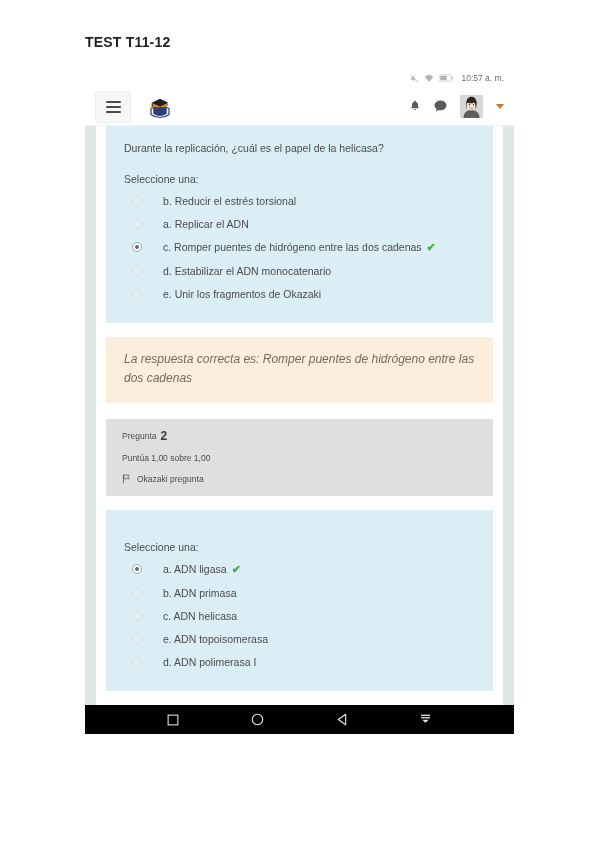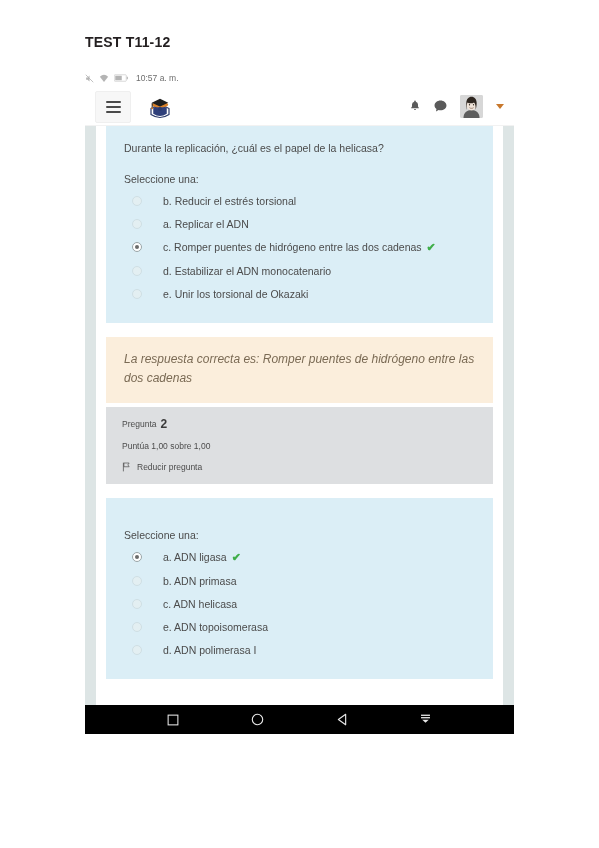--- a/index.html
+++ b/index.html
@@ -37,20 +37,21 @@
     overflow: hidden;
   }
 
   
   .statusbar {
     position: relative;
     height: 20px;
     background: #ffffff;
     display: flex;
     align-items: center;
+    justify-content: flex-end;
     padding-right: 10px;
     box-sizing: border-box;
   }
   .statusbar .sb-icons {
     display: flex;
     align-items: center;
     gap: 5px;
   }
   .sb-ico {
     display: inline-block;
@@ -225,21 +226,21 @@
     font-size: 12px;
     color: #7a6a54;
     line-height: 1.6;
     font-style: italic;
   }
 
   .qinfo {
     background: #dddfe1;
     padding: 11px 16px 12px 16px;
     box-sizing: border-box;
-    margin-top: 4px;
+    margin-top: 16px;
   }
   .qinfo-row {
     font-size: 8.5px;
     color: #4c4c4c;
     line-height: 1.1;
     margin-bottom: 11px;
     display: flex;
     align-items: center;
   }
   .qinfo-row:last-child { margin-bottom: 0; }
@@ -381,21 +382,21 @@
             <span class="radio checked"></span>
             <span class="opt-label">c. Romper puentes de hidrógeno entre las dos cadenas</span>
             <span class="tick">✔</span>
           </li>
           <li class="opt">
             <span class="radio"></span>
             <span class="opt-label">d. Estabilizar el ADN monocatenario</span>
           </li>
           <li class="opt">
             <span class="radio"></span>
-            <span class="opt-label">e. Unir los torsional de Okazaki</span>
+            <span class="opt-label">e. Unir los fragmentos de Okazaki</span>
           </li>
         </ul>
       </div>
 
       <div class="feedback">
         <div class="feedback-text">La respuesta correcta es: Romper puentes de hidrógeno entre las dos cadenas</div>
       </div>
 
       <div class="qinfo">
         <div class="qinfo-row">
@@ -403,21 +404,21 @@
           <span class="qnum">2</span>
         </div>
         <div class="qinfo-row">Puntúa 1,00 sobre 1,00</div>
         <div class="qinfo-row flag-link">
           <span class="flag-ico">
             <svg width="9" height="10" viewBox="0 0 14 16">
               <path d="M2 1v14" stroke="#4c4c4c" stroke-width="1.2" fill="none"></path>
               <path d="M2.8 1.6h8.4l-2 3 2 3H2.8z" fill="none" stroke="#4c4c4c" stroke-width="1.1"></path>
             </svg>
           </span>
-          <span>Reducir pregunta</span>
+          <span>Okazaki pregunta</span>
         </div>
       </div>
 
       <div class="gap-block"></div>
 
       <div class="qtext-card">
         <div class="select-label">Seleccione una:</div>
         <ul class="opts">
           <li class="opt">
             <span class="radio checked"></span>

